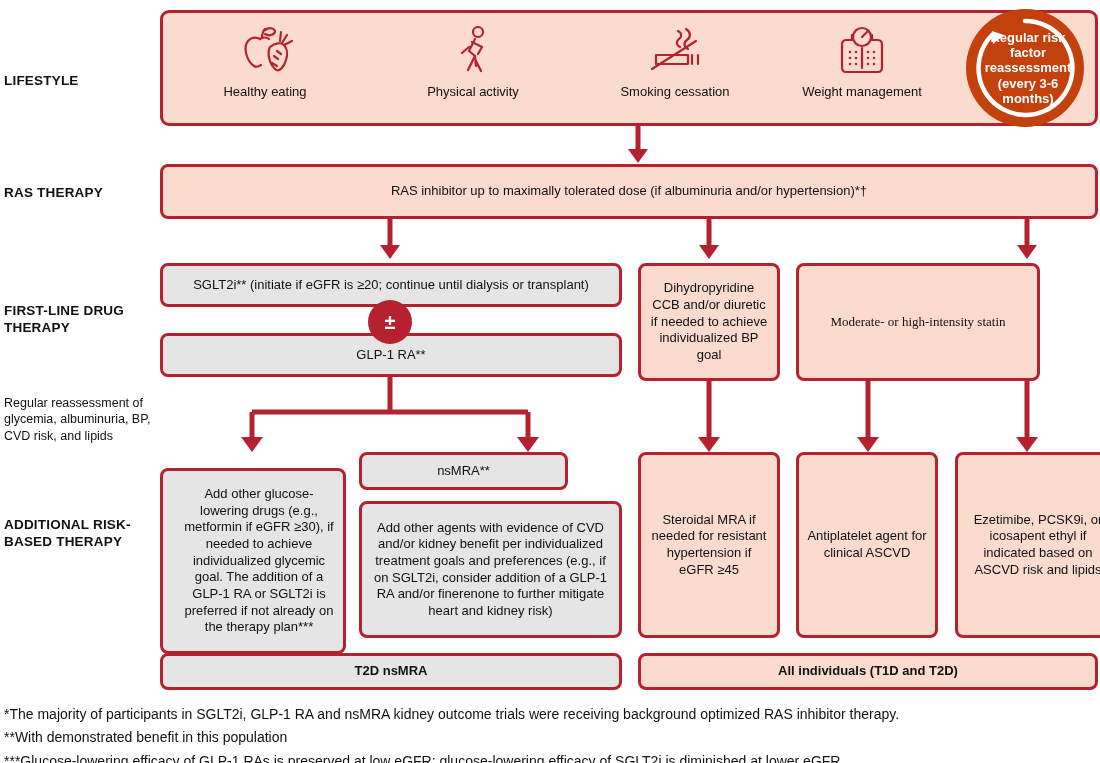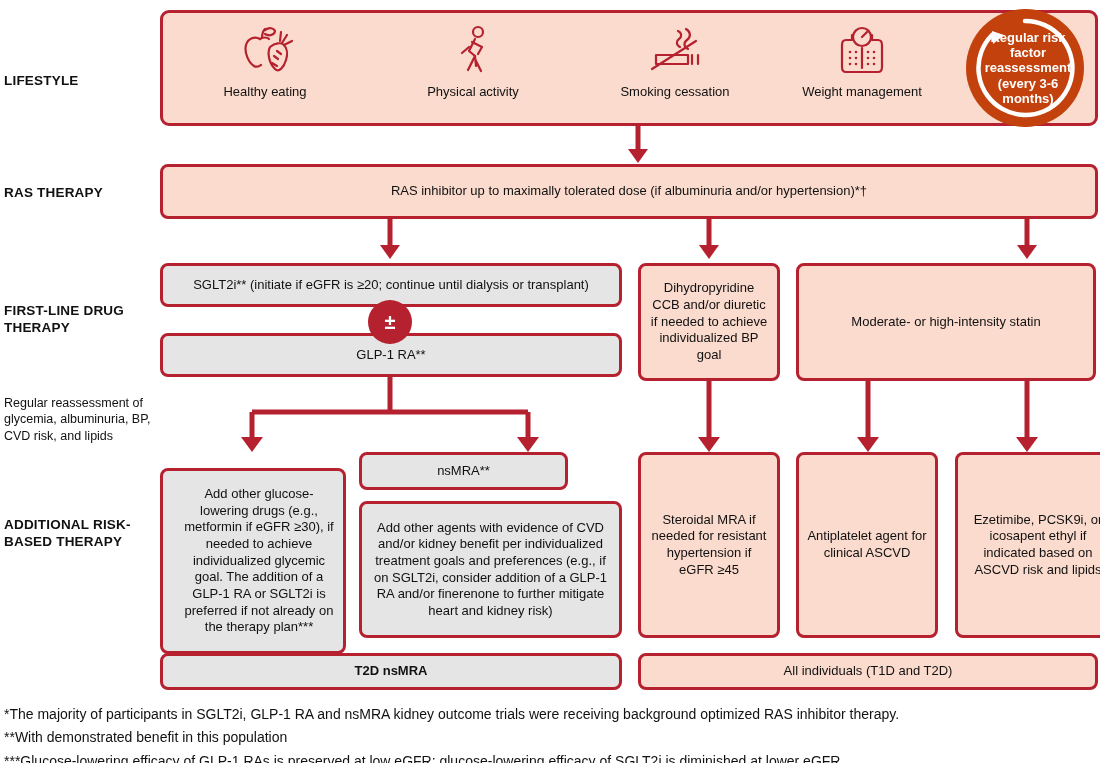--- a/index.html
+++ b/index.html
@@ -220,21 +220,21 @@
   </div>
 
   <div class="abs box blue" style="left:160px; top:333px; width:462px; height:44px;">
     <span>GLP-1 RA**</span>
   </div>
 
   <div class="abs box pink" style="left:638px; top:263px; width:142px; height:118px;">
     <span>Dihydropyridine CCB and/or diuretic if needed to achieve individualized BP goal</span>
   </div>
 
-  <div class="abs box pink" style="left:796px; top:263px; width:300px; height:118px;">
+  <div class="abs box pink" style="left:796px; top:263px; width:244px; height:118px;font-family:Liberation Serif, serif;">
     <span>Moderate- or high-intensity statin</span>
   </div>
 
   <div class="abs sidenote" style="left:4px; top:395px; width:152px;">Regular reassessment of glycemia, albuminuria, BP, CVD risk, and lipids</div>
 
   <div class="abs rowlabel" style="left:4px; top:516px; width:150px;">ADDITIONAL RISK-BASED THERAPY</div>
 
   <div class="abs box blue" style="left:160px; top:468px; width:186px; height:186px;padding-left:20px;">
     <span>Add other glucose-lowering drugs (e.g., metformin if eGFR ≥30), if needed to achieve individualized glycemic goal. The addition of a GLP-1 RA or SGLT2i is preferred if not already on the therapy plan***</span>
   </div>
@@ -256,21 +256,21 @@
   </div>
 
   <div class="abs box pink" style="left:955px; top:452px; width:166px; height:186px;">
     <span>Ezetimibe, PCSK9i, or icosapent ethyl if indicated based on ASCVD risk and lipids</span>
   </div>
 
   <div class="abs box blue" style="left:160px; top:653px; width:462px; height:37px; font-weight:bold;">
     <span>T2D nsMRA</span>
   </div>
 
-  <div class="abs box pink" style="left:638px; top:653px; width:460px; height:37px; font-weight:normal;">
+  <div class="abs box pink" style="left:638px; top:653px; width:460px; height:37px; font-weight:bold;">
     <span>All individuals (T1D and T2D)</span>
   </div>
 
   <div class="abs" style="left:4px; top:704px; width:1090px;">
     <div class="foot">*The majority of participants in SGLT2i, GLP-1 RA and nsMRA kidney outcome trials were receiving background optimized RAS inhibitor therapy.</div>
     <div class="foot" style="margin-top:3px;">**With demonstrated benefit in this population</div>
     <div class="foot" style="margin-top:3px;">***Glucose-lowering efficacy of GLP-1 RAs is preserved at low eGFR; glucose-lowering efficacy of SGLT2i is diminished at lower eGFR.</div>
   </div>
 
   </div>

